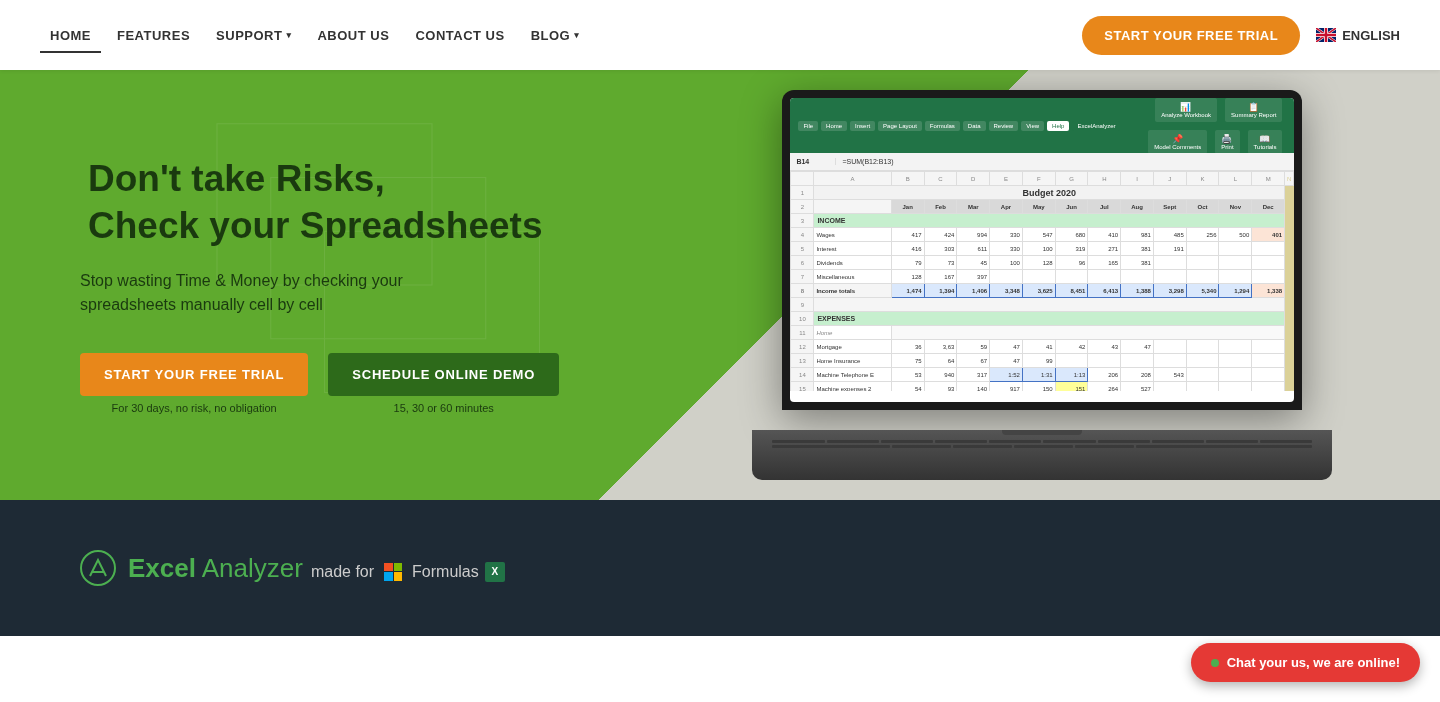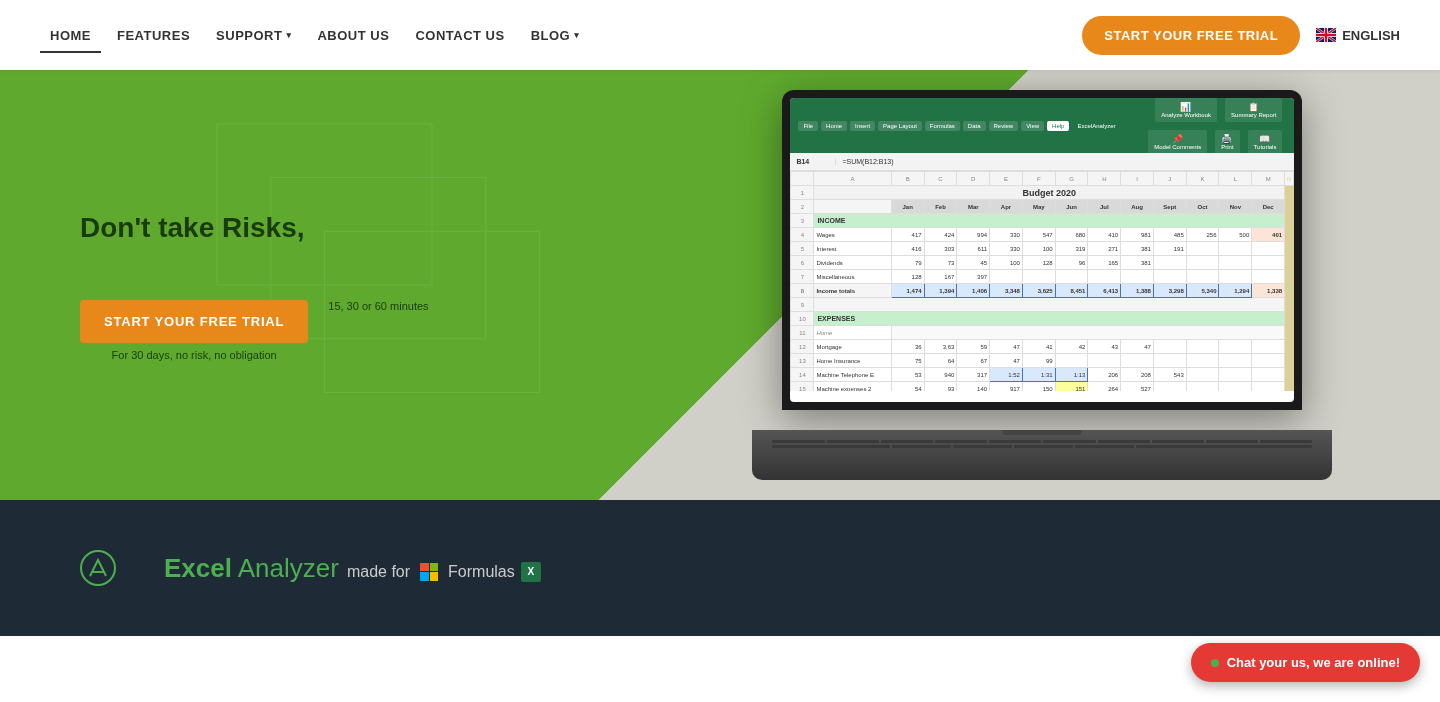--- a/index.html
+++ b/index.html
@@ -95,25 +95,26 @@
       width: 100%; height: 100%;
       opacity: 0.08;
     }
     .hero-content {
       position: relative;
       z-index: 2;
       padding: 60px 0 60px 80px;
       max-width: 550px;
     }
     .hero-title {
-      font-size: 28px;
+      font-size: 37px;
       font-weight: 700;
       color: #1a3a0f;
       line-height: 1.25;
       margin-bottom: 20px;
+      margin-left: 8px;
     }
     .hero-subtitle {
       font-size: 16px;
       color: #1a3a0f;
       margin-bottom: 36px;
       line-height: 1.5;
     }
     .hero-buttons {
       display: flex;
       gap: 20px;
@@ -367,28 +368,30 @@
   <div class="hero-bg-pattern">
     <svg viewBox="0 0 500 400" xmlns="http://www.w3.org/2000/svg">
       <rect x="50" y="50" width="200" height="150" fill="none" stroke="#fff" stroke-width="1"></rect>
       <rect x="100" y="100" width="200" height="150" fill="none" stroke="#fff" stroke-width="1"></rect>
       <rect x="150" y="150" width="200" height="150" fill="none" stroke="#fff" stroke-width="1"></rect>
     </svg>
   </div>
   <div class="hero-content">
     <h1 class="hero-title">
       <span>Don't take Risks,</span><br>
-      <br>
+      <span>Check your Spreadsheets</span><br>
     </h1>
+    <p class="hero-subtitle">Stop wasting Time &amp; Money by checking your<br>spreadsheets manually cell by cell</p>
     <div class="hero-buttons">
       <div class="hero-btn-group">
         <button class="btn-free-trial">START YOUR FREE TRIAL</button>
         <span class="btn-subtext">For 30 days, no risk, no obligation</span>
       </div>
       <div class="hero-btn-group">
+        <button class="btn-demo">SCHEDULE ONLINE DEMO</button>
         <span class="btn-subtext">15, 30 or 60 minutes</span>
       </div>
     </div>
   </div>
 
   <div class="hero-image">
     <div class="laptop-container">
       <div class="laptop-screen">
         <div class="laptop-screen-inner">
 
@@ -694,21 +697,21 @@
 <section class="dark-section">
   <div class="excel-analyzer-header">
 
     <div class="ea-icon">
       <svg viewBox="0 0 36 36" width="36" height="36">
         <circle cx="18" cy="18" r="17" fill="none" stroke="#4caf50" stroke-width="2"></circle>
         <path d="M10 26 L18 10 L26 26" stroke="#4caf50" stroke-width="2" fill="none"></path>
         <line x1="12" y1="22" x2="24" y2="22" stroke="#4caf50" stroke-width="2"></line>
       </svg>
     </div>
-    <div style="display:flex;align-items:baseline;gap:8px;margin-left:36px;">
+    <div style="display:flex;align-items:baseline;gap:8px;">
       <span class="ea-title">
         <strong>Excel</strong> Analyzer
       </span>
       <span class="ea-made-for">
         <span>made for</span>
 
         <span style="display:inline-flex;gap:1px;margin:0 4px;">
           <span style="display:grid;grid-template-columns:1fr 1fr;gap:1px;width:18px;height:18px;">
             <span style="background:#f25022;display:block;"></span>
             <span style="background:#7fba00;display:block;"></span>

